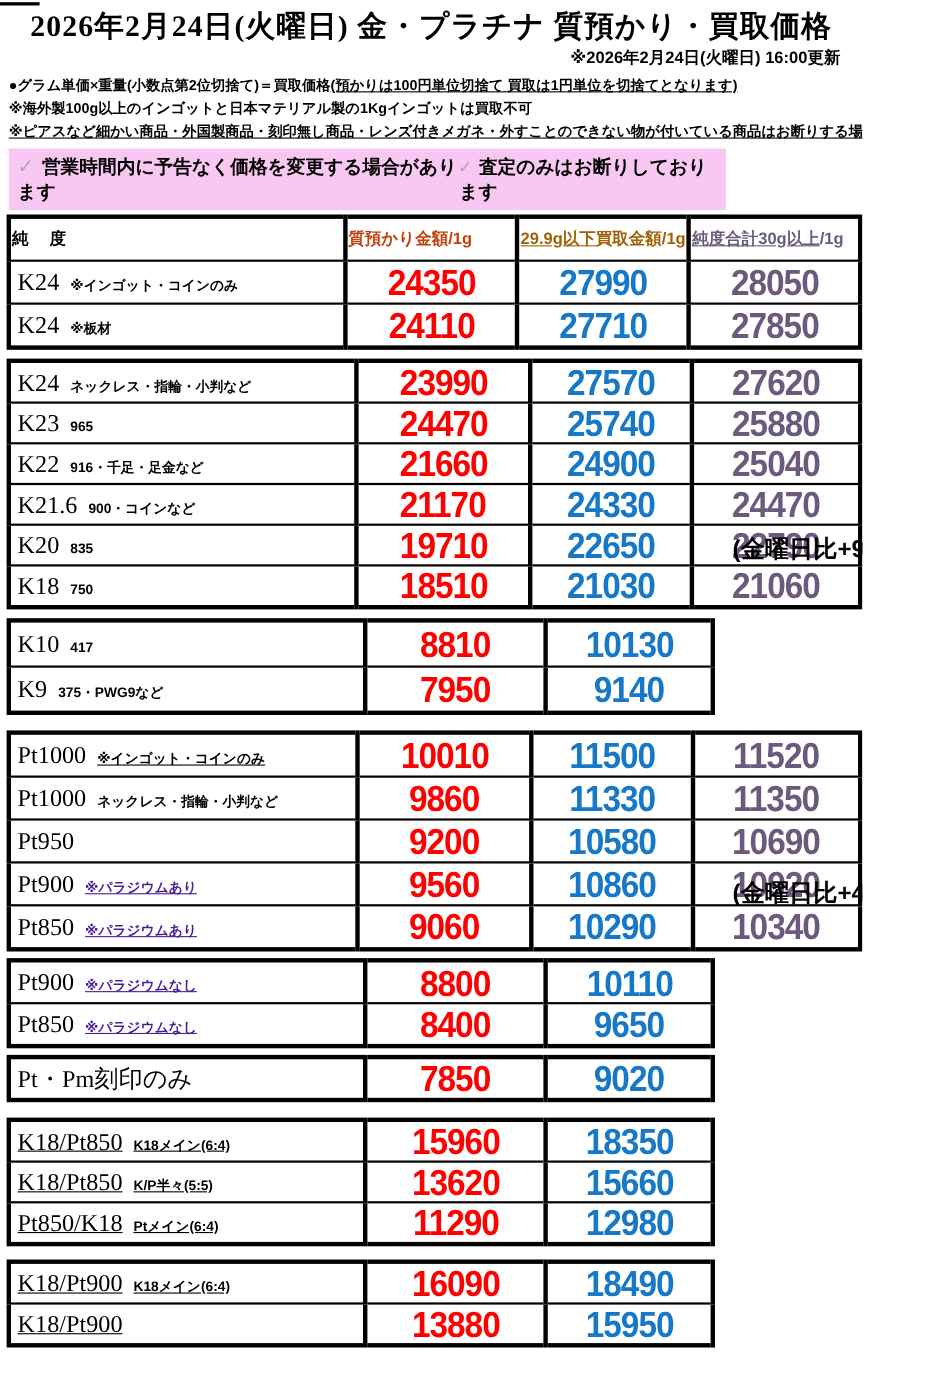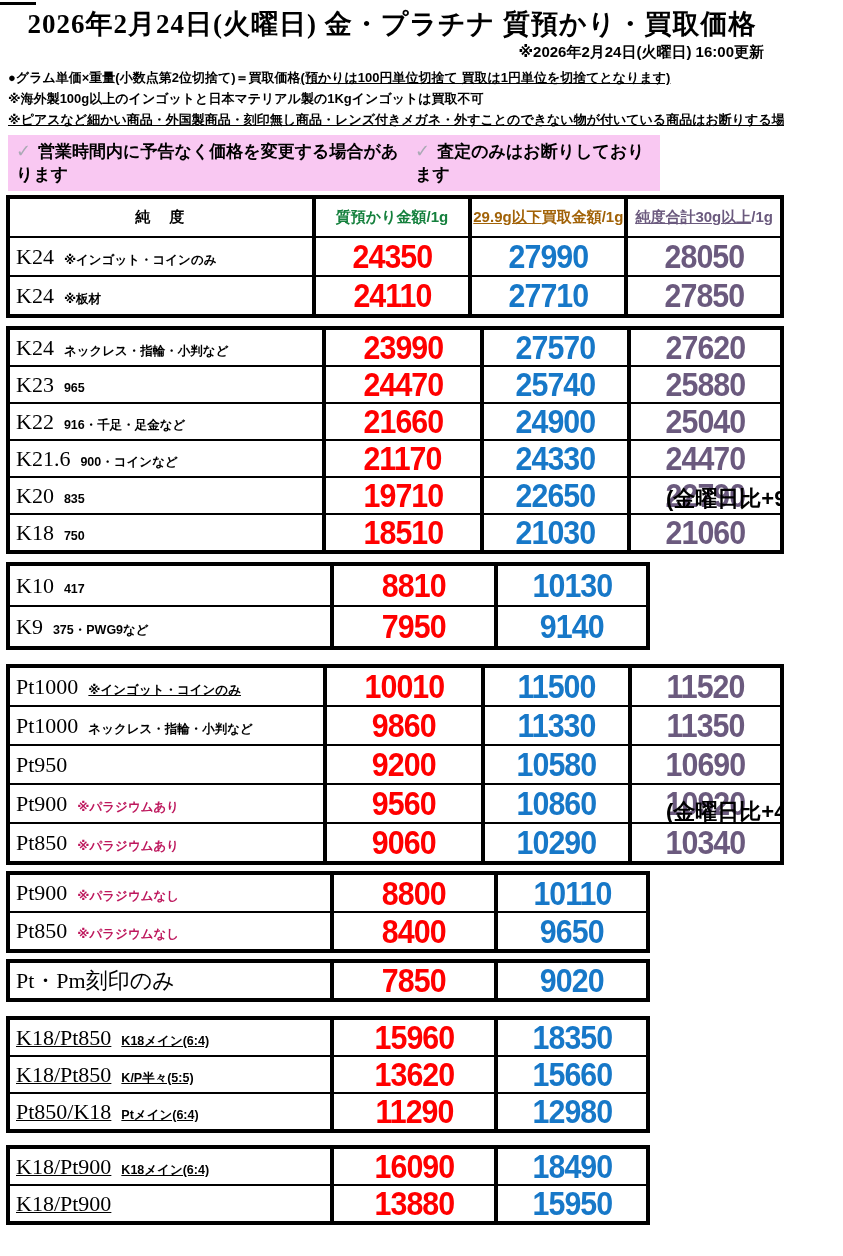--- a/index.html
+++ b/index.html
@@ -10,39 +10,39 @@
   .title{margin:7px 0 0;text-align:center;font-family:"Liberation Serif","DejaVu Serif",serif;
          font-weight:bold;font-size:27px;line-height:34px;letter-spacing:1px;}
   .updated{text-align:right;padding-right:20px;font-weight:bold;font-size:15px;margin-top:2px;}
 
   .notes{margin:5px 0 0 8px;font-weight:bold;font-size:13px;line-height:21px;}
   .note{white-space:nowrap;}
   .u{text-decoration:underline;}
 
   .banner{margin:5px 0 0 8px;width:642px;background:#f9c8f2;padding:5px 2px 5px 8px;
           font-weight:bold;font-size:17px;display:flex;align-items:flex-end;}
-  .banner .item2{}
+  .banner .item2{font-family:Liberation Mono, monospace;}
   .check{color:#a9a9b4;font-weight:bold;margin-right:7px;font-size:18px;}
 
   table{border-collapse:collapse;table-layout:fixed;margin-left:6px;}
   table.tbl{border:4px solid #000;}
   .tbl td{border:2px solid #000;border-left-width:4px;border-right-width:4px;
           overflow:hidden;white-space:nowrap;vertical-align:middle;}
   col.c-lab{width:324px;} col.c-p{width:164px;} col.c-b{width:152px;} col.c-k{width:158px;}
 
-  .hrow td{height:22px;text-align:center;font-weight:bold;font-size:15px;}
+  .hrow td{height:22px;text-align:left;font-weight:bold;font-size:15px;}
   .h-purity{font-family:"Liberation Serif","DejaVu Serif",serif;font-size:19px;letter-spacing:2px;}
-  .h-pawn{color:#15803d;}
+  .h-pawn{color:#c2410c;}
   .h-buy{color:#a16207;}
   .h-bulk{color:#6b5a7e;}
 
   .c-label{padding-left:6px;}
   .lm{font-family:"Liberation Serif","DejaVu Serif",serif;font-size:22px;}
   .ls{font-weight:bold;font-size:12.5px;margin-left:10px;}
-  .ls.redu{color:#be185d;}
+  .ls.redu{color:#4c1d95;text-decoration:underline;}
   .ls.blku{text-decoration:underline;}
 
   .c-num{text-align:center;font-weight:bold;font-size:33px;line-height:1;}
   .c-num .num{display:inline-block;transform:scaleX(.92);letter-spacing:-1px;}
   .pawn{color:#ff0000;} .buy{color:#1778c8;} .bulk{color:#6b5a7e;}
 
   .t1 td{height:35px;} .t2x td{height:33px;} .t3x td{height:37px;} .t4x td{height:35px;}
   .t5x td{height:34px;} .t6x td{height:30px;} .t7x td,.t8x td{height:32px;text-decoration:underline;}
 
   .mt4{margin-top:4px;} .mt6{margin-top:6px;} .mt8{margin-top:8px;}

